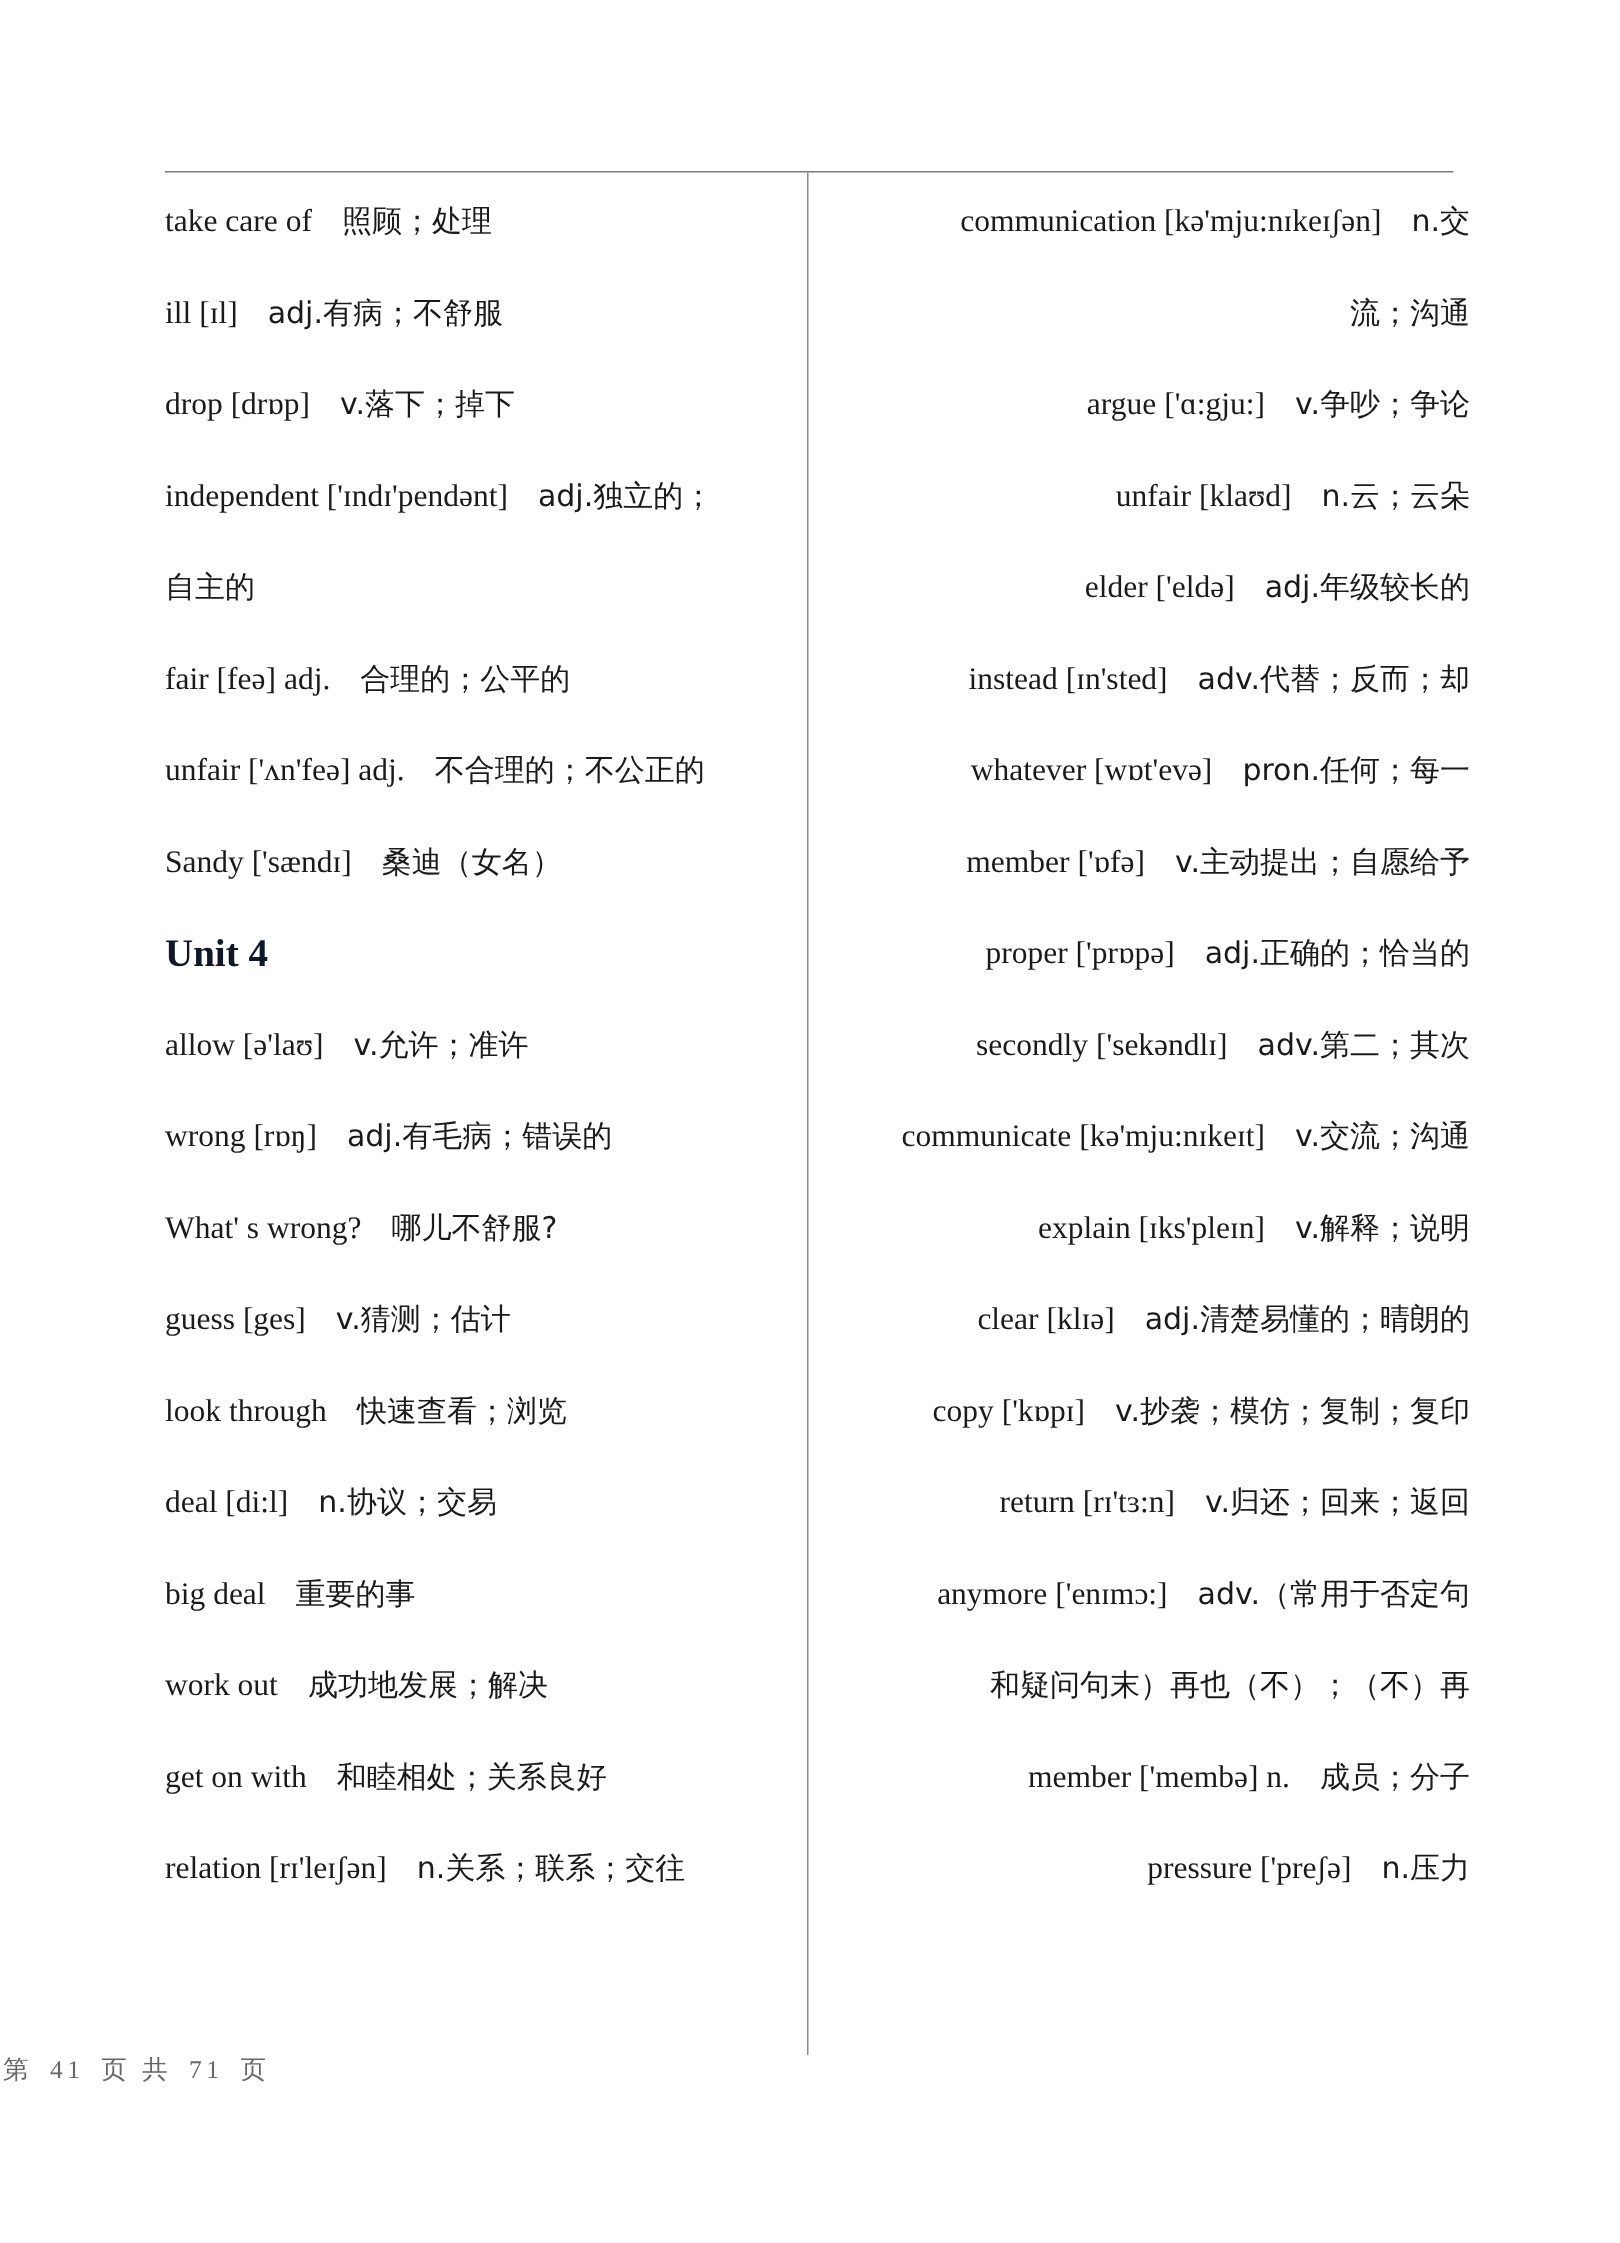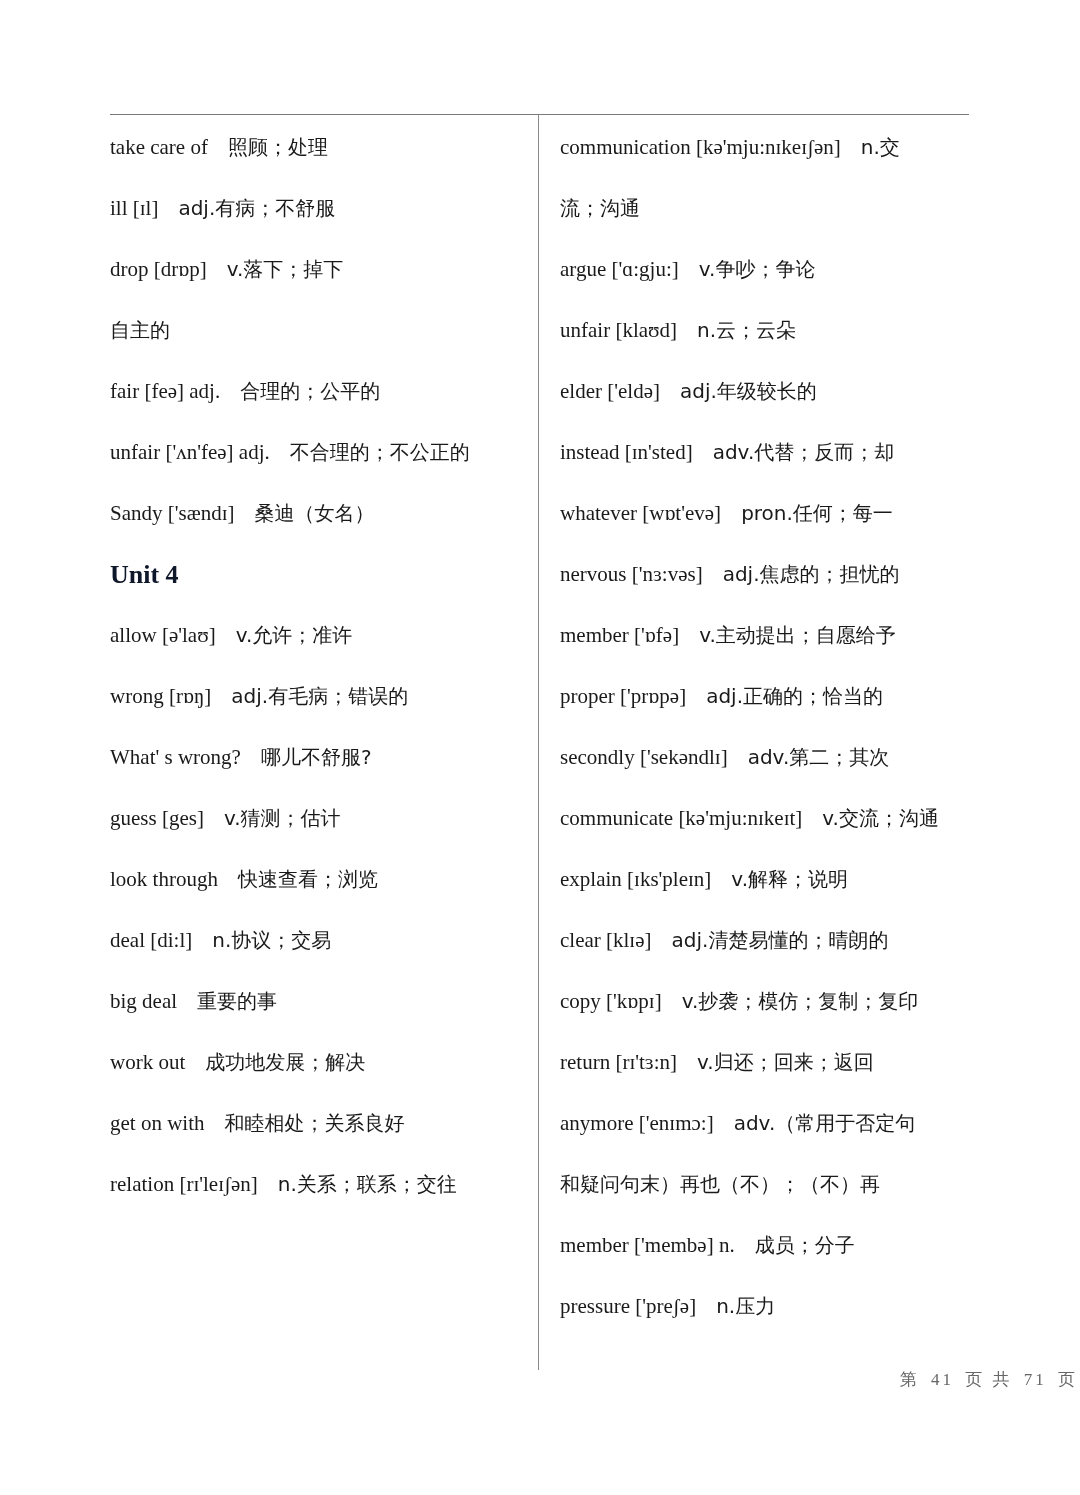--- a/index.html
+++ b/index.html
@@ -34,21 +34,21 @@
       top: 115px;
       width: 0;
       height: 1255px;
       border-left: 1.5px solid #8a8a8a;
     }
     .column {
       position: absolute;
       top: 117px;
     }
     .col-left { left: 110px; width: 420px; }
-    .col-right { left: 560px; width: 420px; }
+    .col-right { left: 560px; width: 420px; text-align: right; }
     .line {
       height: 61px;
       line-height: 61px;
       font-size: 21px;
       white-space: nowrap;
       display: block;
     }
     .line .word { }
     .line .phon { }
     .line .gap { display: inline-block; width: 20px; }
@@ -62,39 +62,40 @@
       font-size: 26px;
       font-weight: bold;
       color: #0f172a;
       font-family: "Liberation Serif", serif;
     }
     .footer {
       position: absolute;
       top: 1368px;
       left: 0;
       width: 1080px;
-      text-align: right;
+      text-align: left;
       font-size: 17px;
       color: #666666;
       letter-spacing: 3px;
       font-family: "Liberation Serif", "DejaVu Serif", serif;
     }
     .footer span { margin: 0 2px; }
   </style>
 </head>
 <body>
 
 <div class="page">
   <div class="top-rule"></div>
   <div class="col-divider"></div>
 
   <div class="column col-left" id="col-left">
       <div class="line"><span class="word">take care of</span><span class="gap"></span><span class="def">照顾；处理</span></div>
       <div class="line"><span class="word">ill</span> <span class="phon">[ɪl]</span><span class="gap"></span><span class="def">adj.有病；不舒服</span></div>
       <div class="line"><span class="word">drop</span> <span class="phon">[drɒp]</span><span class="gap"></span><span class="def">v.落下；掉下</span></div>
+      <div class="line"><span class="word">independent</span> <span class="phon">['ɪndɪ'pendənt]</span><span class="gap"></span><span class="def">adj.独立的；</span></div>
       <div class="line"><span class="def">自主的</span></div>
       <div class="line"><span class="word">fair</span> <span class="phon">[feə] adj.</span><span class="gap"></span><span class="def">合理的；公平的</span></div>
       <div class="line"><span class="word">unfair</span> <span class="phon">['ʌn'feə] adj.</span><span class="gap"></span><span class="def">不合理的；不公正的</span></div>
       <div class="line"><span class="word">Sandy</span> <span class="phon">['sændɪ]</span><span class="gap"></span><span class="def">桑迪（女名）</span></div>
       <div class="unit-heading">Unit 4</div>
       <div class="line"><span class="word">allow</span> <span class="phon">[ə'laʊ]</span><span class="gap"></span><span class="def">v.允许；准许</span></div>
       <div class="line"><span class="word">wrong</span> <span class="phon">[rɒŋ]</span><span class="gap"></span><span class="def">adj.有毛病；错误的</span></div>
       <div class="line"><span class="word">What' s wrong?</span><span class="gap"></span><span class="def">哪儿不舒服?</span></div>
       <div class="line"><span class="word">guess</span> <span class="phon">[ges]</span><span class="gap"></span><span class="def">v.猜测；估计</span></div>
       <div class="line"><span class="word">look through</span><span class="gap"></span><span class="def">快速查看；浏览</span></div>
@@ -105,21 +106,20 @@
       <div class="line"><span class="word">relation</span> <span class="phon">[rɪ'leɪʃən]</span><span class="gap"></span><span class="def">n.关系；联系；交往</span></div>
     </div>
   <div class="column col-right" id="col-right">
       <div class="line"><span class="word">communication</span> <span class="phon">[kə'mju:nɪkeɪʃən]</span><span class="gap"></span><span class="def">n.交</span></div>
       <div class="line"><span class="def">流；沟通</span></div>
       <div class="line"><span class="word">argue</span> <span class="phon">['ɑ:gju:]</span><span class="gap"></span><span class="def">v.争吵；争论</span></div>
       <div class="line"><span class="word">unfair</span> <span class="phon">[klaʊd]</span><span class="gap"></span><span class="def">n.云；云朵</span></div>
       <div class="line"><span class="word">elder</span> <span class="phon">['eldə]</span><span class="gap"></span><span class="def">adj.年级较长的</span></div>
       <div class="line"><span class="word">instead</span> <span class="phon">[ɪn'sted]</span><span class="gap"></span><span class="def">adv.代替；反而；却</span></div>
       <div class="line"><span class="word">whatever</span> <span class="phon">[wɒt'evə]</span><span class="gap"></span><span class="def">pron.任何；每一</span></div>
-      <div class="line"><span class="word">nervous</span> <span class="phon">['nɜ:vəs]</span><span class="gap"></span><span class="def">adj.焦虑的；担忧的</span></div>
       <div class="line"><span class="word">member</span> <span class="phon">['ɒfə]</span><span class="gap"></span><span class="def">v.主动提出；自愿给予</span></div>
       <div class="line"><span class="word">proper</span> <span class="phon">['prɒpə]</span><span class="gap"></span><span class="def">adj.正确的；恰当的</span></div>
       <div class="line"><span class="word">secondly</span> <span class="phon">['sekəndlɪ]</span><span class="gap"></span><span class="def">adv.第二；其次</span></div>
       <div class="line"><span class="word">communicate</span> <span class="phon">[kə'mju:nɪkeɪt]</span><span class="gap"></span><span class="def">v.交流；沟通</span></div>
       <div class="line"><span class="word">explain</span> <span class="phon">[ɪks'pleɪn]</span><span class="gap"></span><span class="def">v.解释；说明</span></div>
       <div class="line"><span class="word">clear</span> <span class="phon">[klɪə]</span><span class="gap"></span><span class="def">adj.清楚易懂的；晴朗的</span></div>
       <div class="line"><span class="word">copy</span> <span class="phon">['kɒpɪ]</span><span class="gap"></span><span class="def">v.抄袭；模仿；复制；复印</span></div>
       <div class="line"><span class="word">return</span> <span class="phon">[rɪ'tɜ:n]</span><span class="gap"></span><span class="def">v.归还；回来；返回</span></div>
       <div class="line"><span class="word">anymore</span> <span class="phon">['enɪmɔ:]</span><span class="gap"></span><span class="def">adv.（常用于否定句</span></div>
       <div class="line"><span class="def">和疑问句末）再也（不）；（不）再</span></div>

